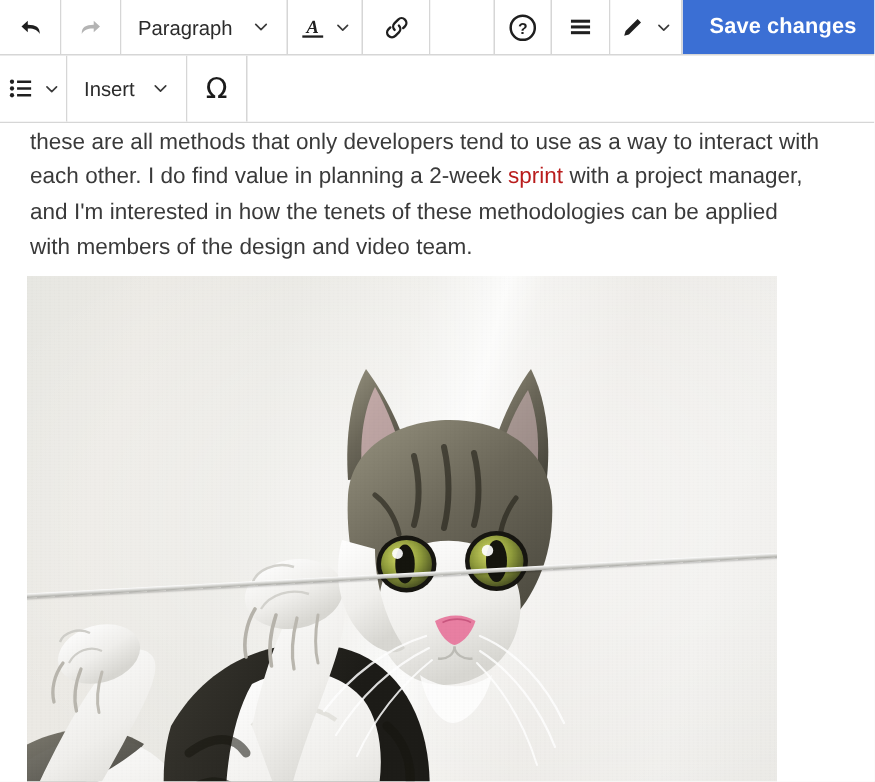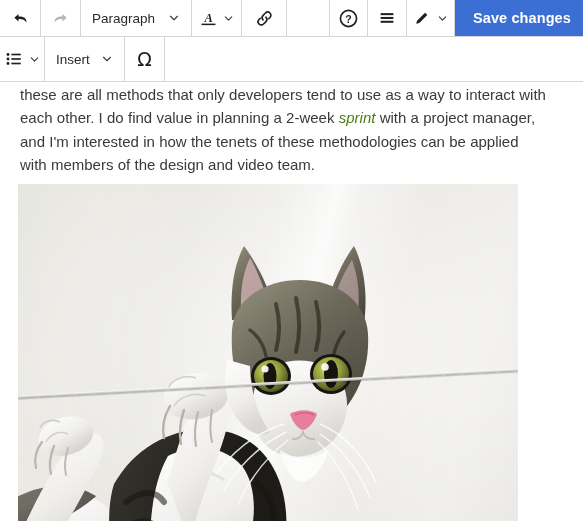--- a/index.html
+++ b/index.html
@@ -47,21 +47,21 @@
   .doc{
     position:absolute; left:0; top:0; width:583px; height:521px;
     padding:0 20px; overflow:hidden;
   }
   .para{
     font-family:"Liberation Sans", sans-serif;
     font-size:15px; line-height:23.2px; color:#3a3a3a;
     width:528px; margin-top:60px;
     word-spacing:.1px;
   }
-  .para a, .lnk{ color:#4d7c0f; text-decoration:none;font-style:italic; }
+  .para a, .lnk{ color:#b91c1c; text-decoration:none; }
 
   .figure{
     position:absolute; left:18px; top:184px;
     width:500px; height:400px; overflow:hidden;
     background:#eeeeec;
   }
   .photo{ position:absolute; inset:0; }
 
   
   .bg{

